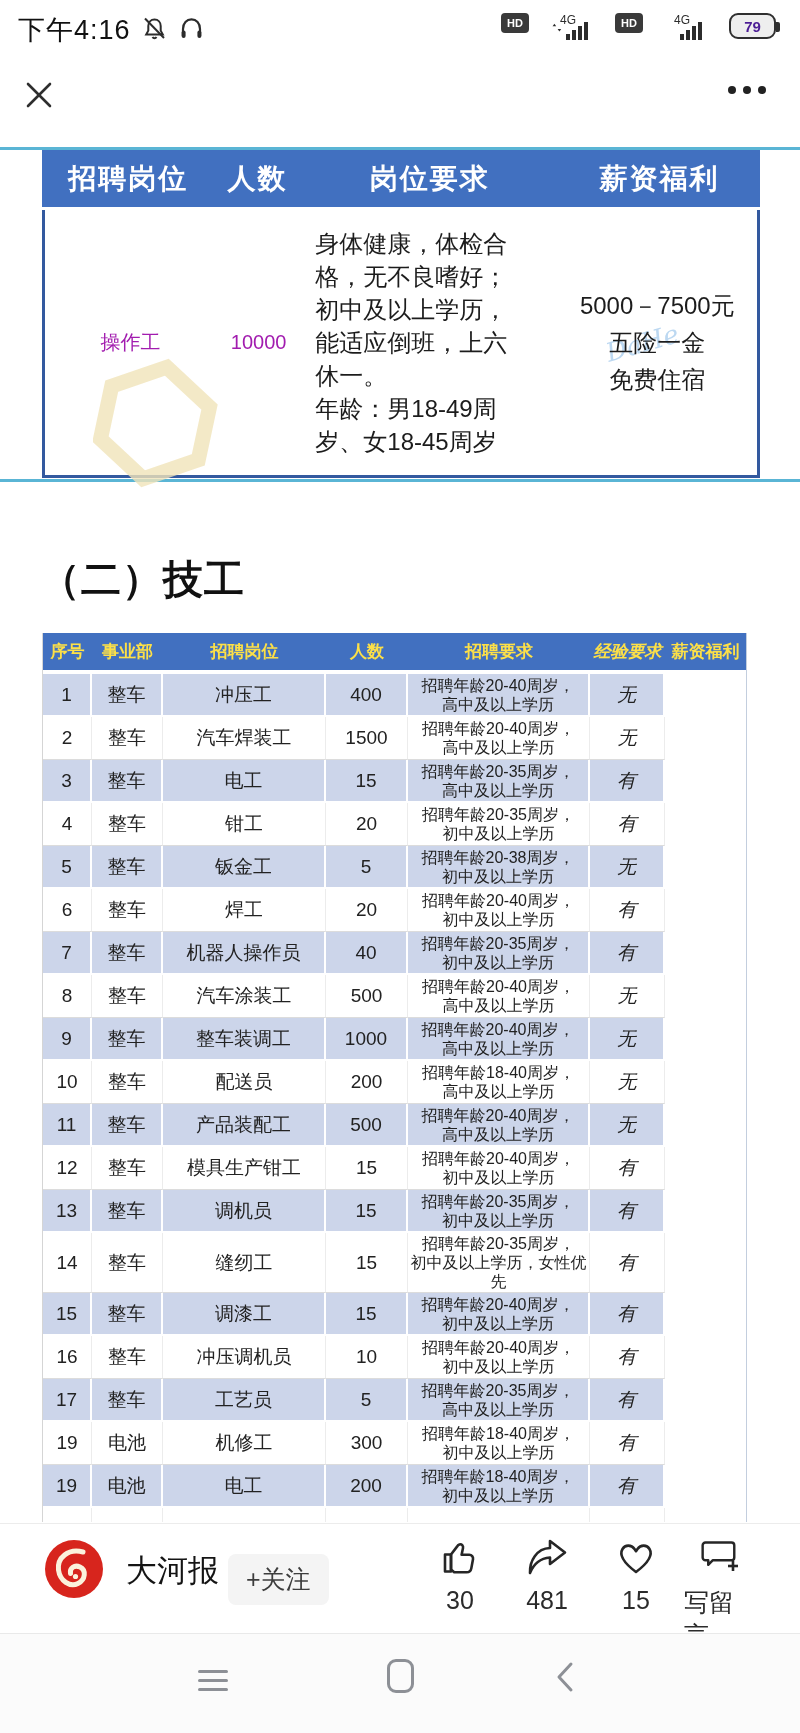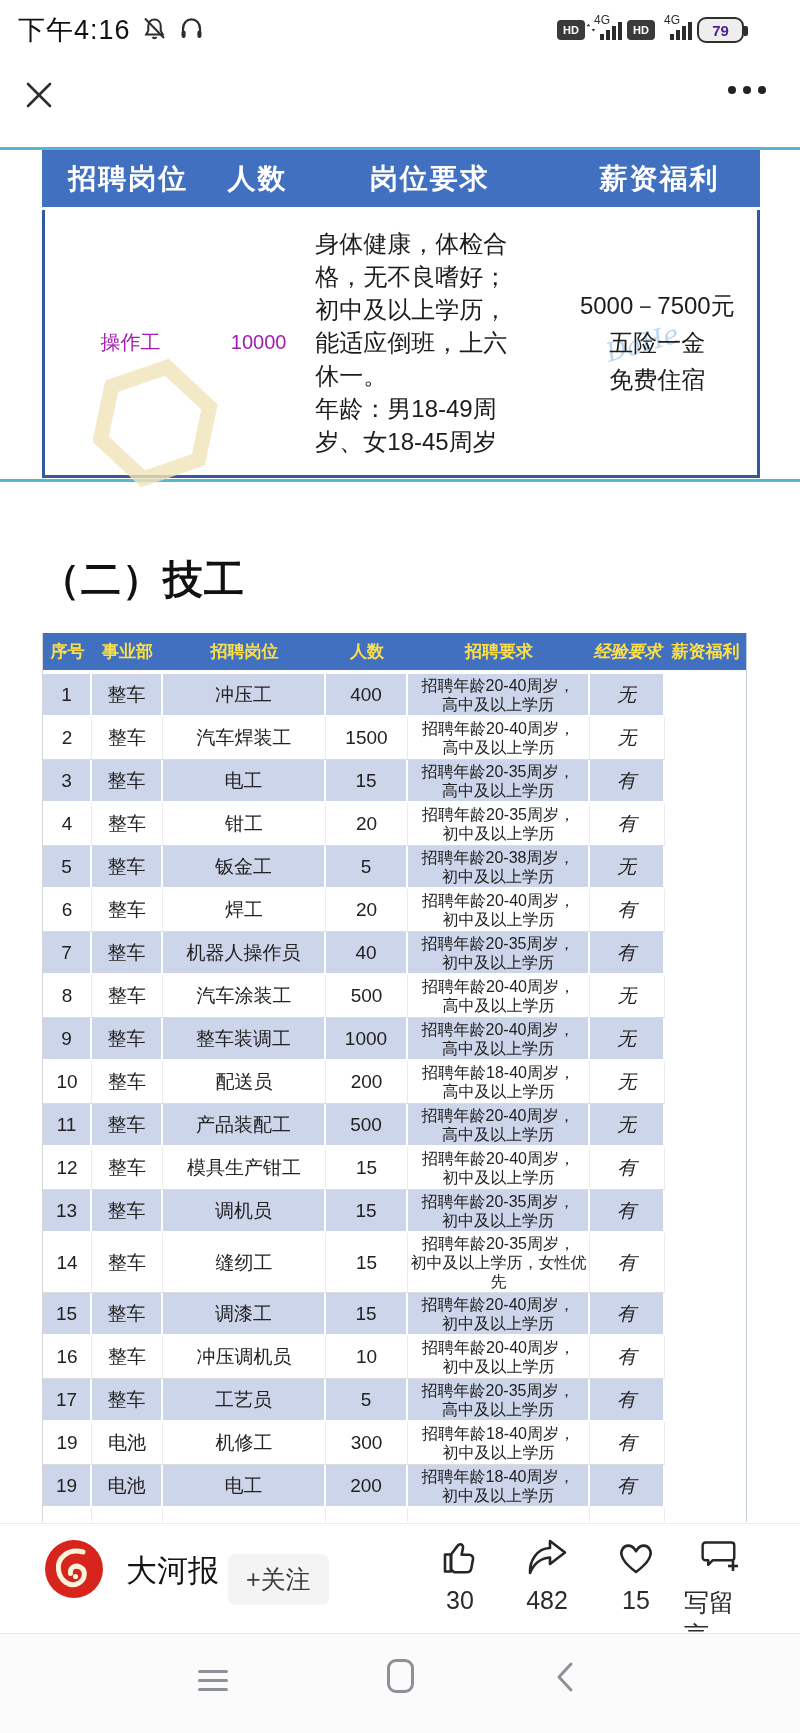--- a/index.html
+++ b/index.html
@@ -2,24 +2,24 @@
 <html><head>
 <meta charset="utf-8">
 <style>
   * { margin:0; padding:0; box-sizing:border-box; }
   html,body { background:#ffffff; }
   body { font-family:"Liberation Sans","DejaVu Sans",sans-serif; color:#1d1d1d; }
   #screen { position:relative; width:800px; height:1733px; background:#ffffff; overflow:hidden; margin:0 auto; }
 
   
   .status-bar { position:absolute; top:0; left:0; width:800px; height:60px;
-    display:flex; align-items:center; justify-content:space-between; padding:0 56px 0 18px; }
+    display:flex; align-items:center; justify-content:space-between; padding:0 24px 0 18px; }
   .sb-left { display:flex; align-items:center; gap:10px; }
   .sb-time { font-size:27px; font-weight:500; color:#111; letter-spacing:1px; }
-  .sb-right { display:flex; align-items:center; gap:1px; }
+  .sb-right { display:flex; align-items:flex-start; gap:23px; }
   .hd-badge { width:28px; height:20px; background:#3a3a3a; border-radius:4px; color:#fff;
     font-size:11px; font-weight:bold; display:flex; align-items:center; justify-content:center; }
   .battery { position:relative; width:47px; height:26px; border:2.5px solid #2f2f2f; border-radius:9px;
     display:flex; align-items:center; justify-content:center; font-size:15px; font-weight:600; color:#4c1d95; background:#eee; }
   .battery::after { content:""; position:absolute; right:-6px; top:7px; width:4px; height:10px; background:#2f2f2f; border-radius:0 2px 2px 0; }
 
   
   .app-header { position:absolute; top:60px; left:0; width:800px; height:72px; background:#fff; }
   .close-btn { position:absolute; left:22px; top:18px; width:34px; height:34px; cursor:pointer; }
   .more-btn { position:absolute; right:34px; top:26px; display:flex; gap:7px; cursor:pointer; }
@@ -436,21 +436,21 @@
       </span>
       <span class="num">30</span>
     </div>
 
     <div class="action act-share">
       <span>
         <svg width="46" height="42" viewBox="0 0 46 42" fill="none" stroke="#262626" stroke-width="2.6" stroke-linejoin="round">
           <path d="M26 5 L41 16.5 L26 28 V21.5 C14.5 22.5 9 29.5 6 37 C5.5 25 12.5 12.5 26 12 Z"></path>
         </svg>
       </span>
-      <span class="num">482</span>
+      <span class="num">481</span>
     </div>
 
     <div class="action act-fav">
       <span>
         <svg width="44" height="42" viewBox="0 0 44 42" fill="none" stroke="#262626" stroke-width="2.6" stroke-linejoin="round">
           <path d="M22 36 C10 27 5 19 8.5 13 C11 8.5 17.5 8.5 20.5 13 L22 15.2 L23.5 13 C26.5 8.5 33 8.5 35.5 13 C39 19 34 27 22 36 Z"></path>
         </svg>
       </span>
       <span class="num">15</span>
     </div>

